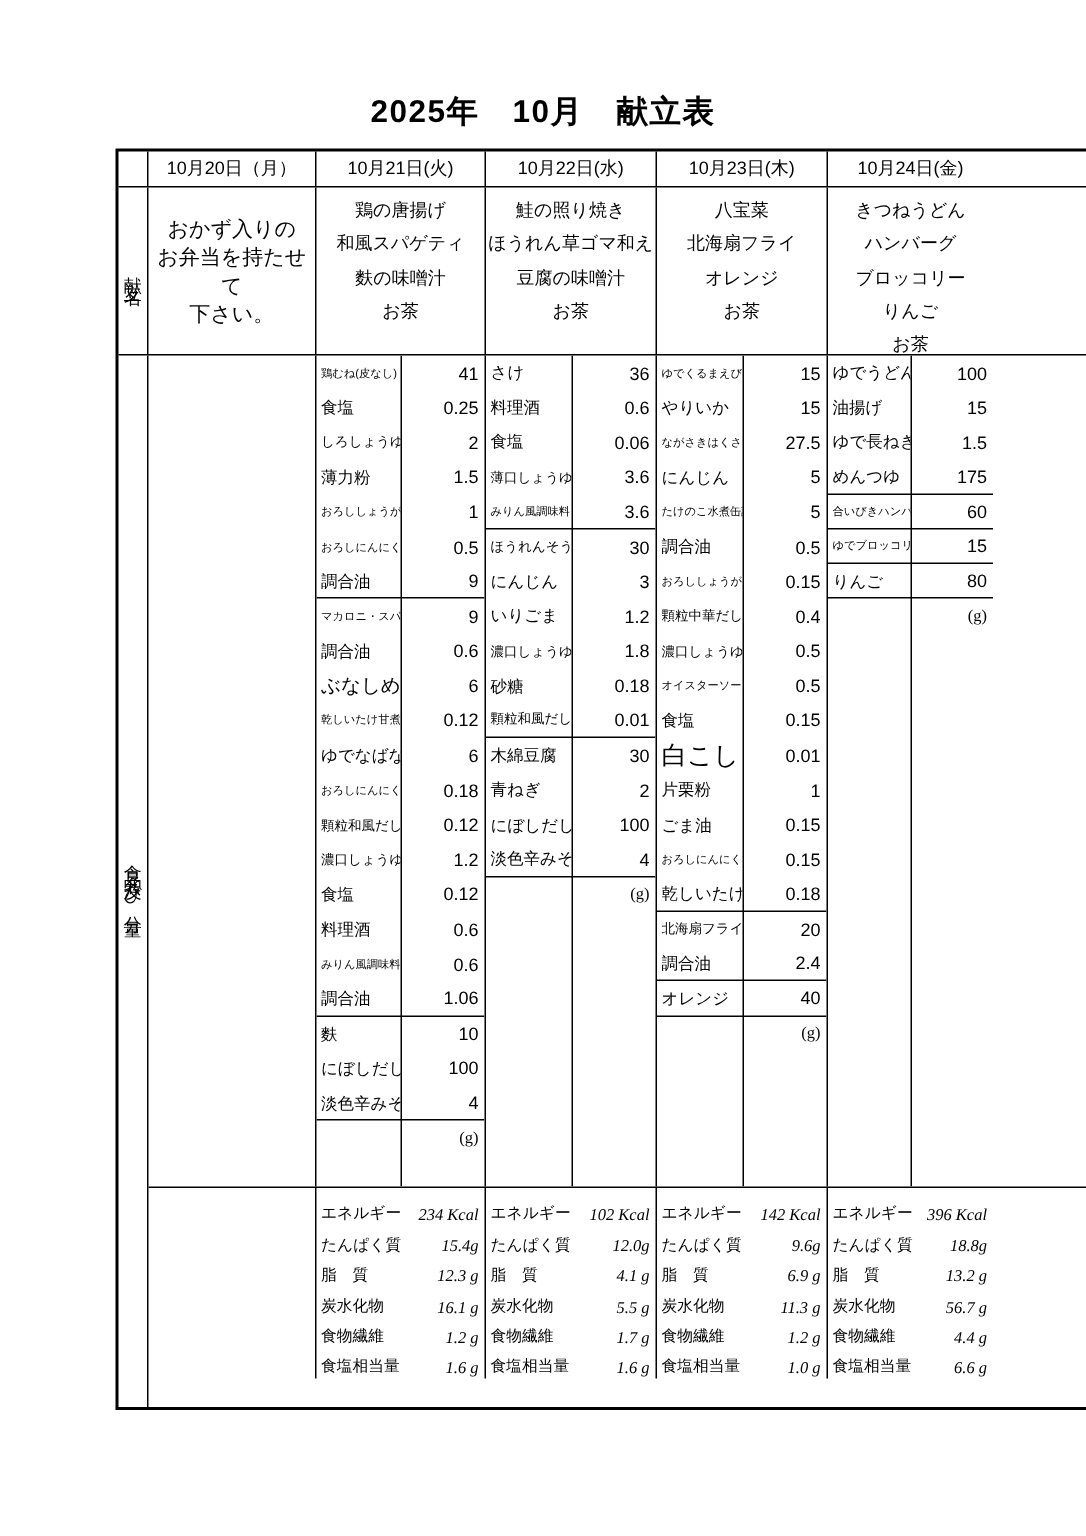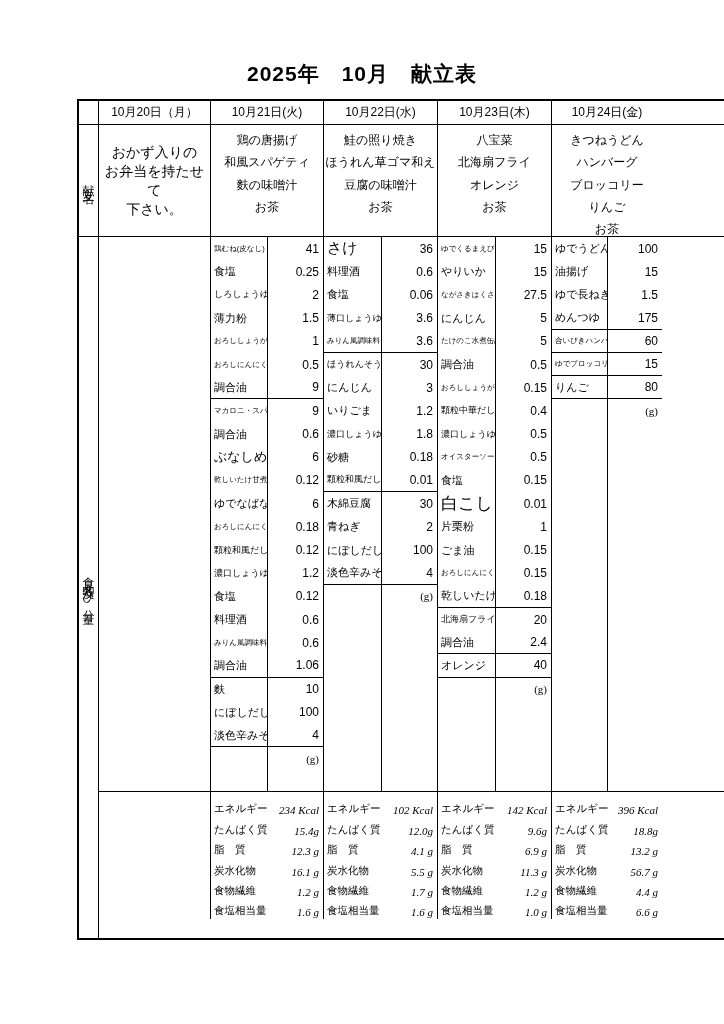--- a/index.html
+++ b/index.html
@@ -216,21 +216,21 @@
               <span class="fval">4</span>
             </div>
             <div class="food-row unit-row">
               <span class="fname"></span>
               <span class="fval">(g)</span>
             </div>
           </div>
         <div class="cell c3 foodcell">
             <div class="vdiv"></div>
             <div class="food-row">
-              <span class="fname" style="font-size: 15px;">さけ</span>
+              <span class="fname" style="font-size: 11px;">さけ</span>
               <span class="fval">36</span>
             </div>
             <div class="food-row">
               <span class="fname" style="font-size: 11px;">料理酒</span>
               <span class="fval">0.6</span>
             </div>
             <div class="food-row">
               <span class="fname" style="font-size: 11px;">食塩</span>
               <span class="fval">0.06</span>
             </div>

